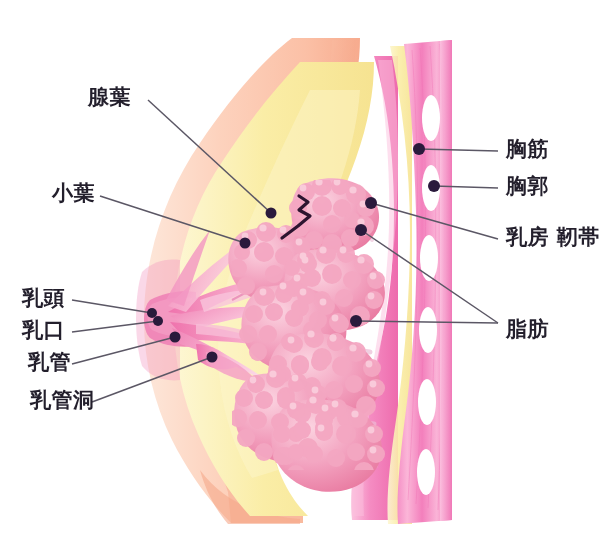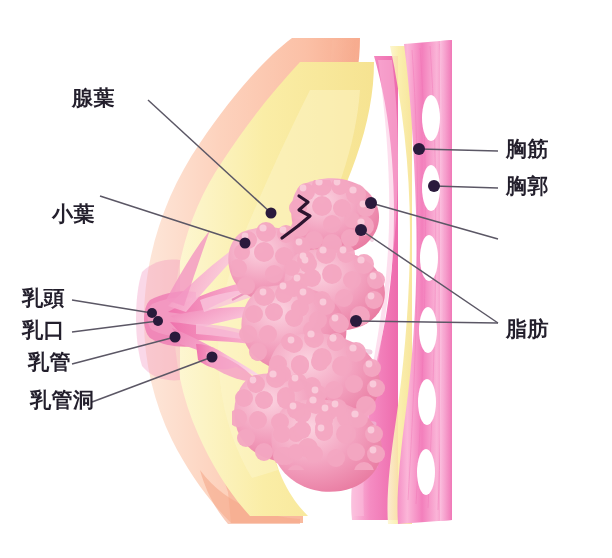--- a/index.html
+++ b/index.html
@@ -431,24 +431,25 @@
       <circle cx="175" cy="337" r="5.5"></circle>
       <circle cx="212" cy="357" r="5.5"></circle>
       <circle cx="419" cy="149" r="6"></circle>
       <circle cx="434" cy="186" r="6"></circle>
       <circle cx="371" cy="203" r="6"></circle>
       <circle cx="361" cy="230" r="6"></circle>
       <circle cx="356" cy="321" r="6"></circle>
     </g>
   </svg>
 
-  <div class="label left" style="left:72px; top:88px;">腺葉</div>
-  <div class="label left" style="left:52px; top:183px;margin-top:21px;">小葉</div>
+  <div class="label left" style="left:88px; top:88px;font-family:Liberation Mono, monospace;">腺葉</div>
+  <div class="label left" style="left:52px; top:183px;">小葉</div>
   <div class="label left" style="left:22px; top:288px;">乳頭</div>
   <div class="label left" style="left:22px; top:320px;text-align:right;">乳口</div>
   <div class="label left" style="left:28px; top:352px;">乳管</div>
   <div class="label left" style="left:30px; top:390px;">乳管洞</div>
 
   <div class="label right" style="left:506px; top:139px;">胸筋</div>
   <div class="label right" style="left:506px; top:176px;">胸郭</div>
+  <div class="label right" style="left:506px; top:227px;">乳房 靭帯</div>
   <div class="label right" style="left:506px; top:319px;">脂肪</div>
 
 </div>
 
 </body></html>

